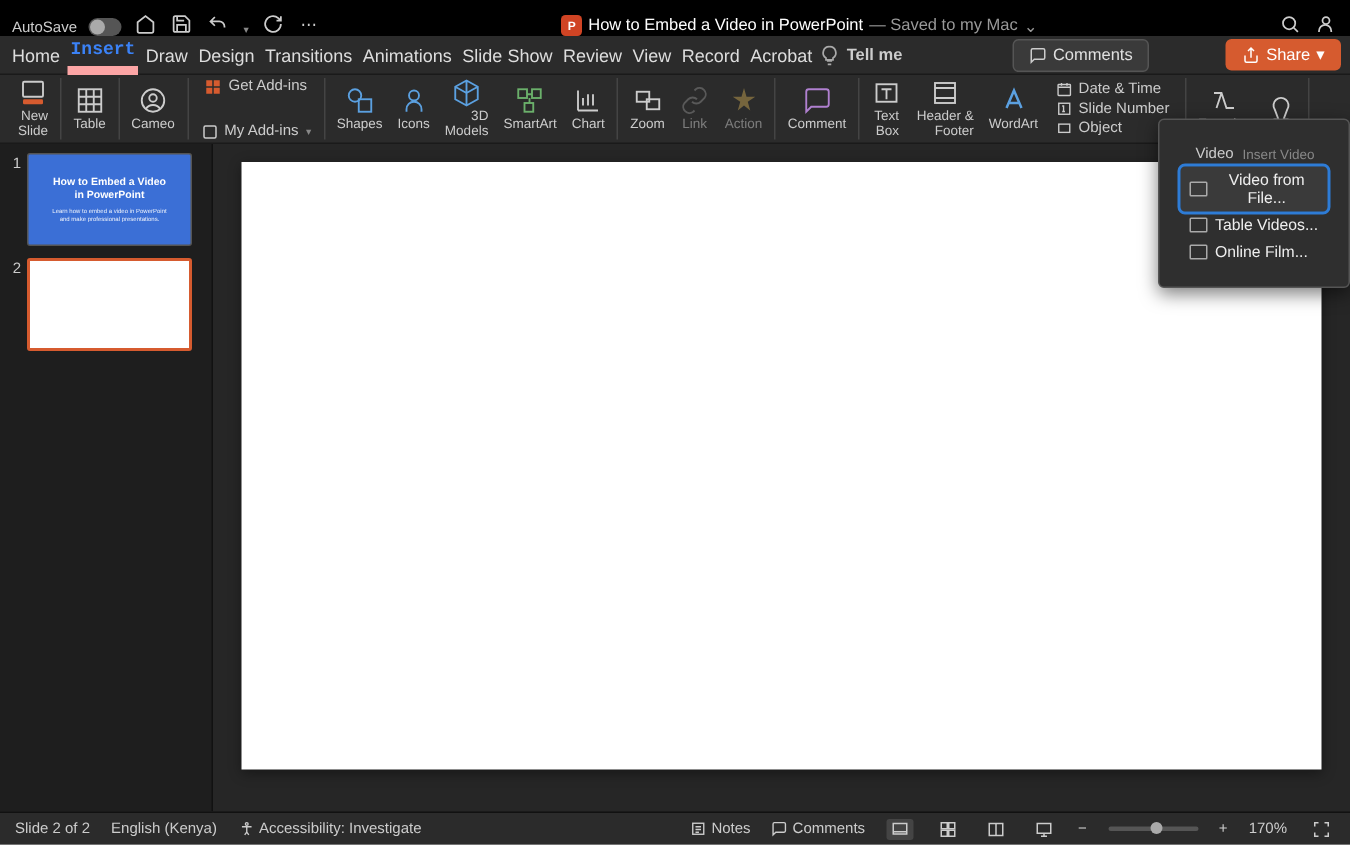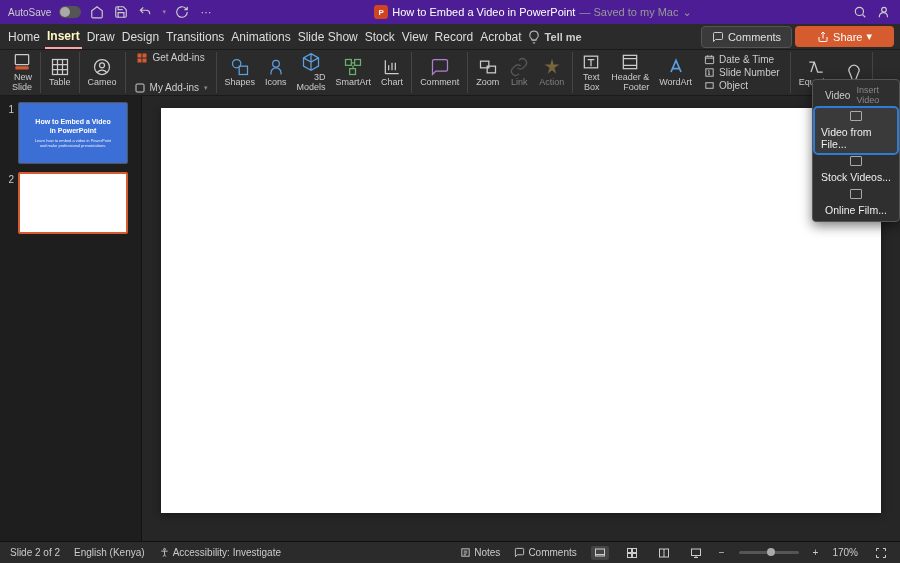--- a/index.html
+++ b/index.html
@@ -1,51 +1,51 @@
 <!DOCTYPE html>
 <html><head>
 <meta charset="utf-8">
 <style>
 * { margin: 0; padding: 0; box-sizing: border-box; font-family: -apple-system, "Segoe UI", sans-serif; user-select: none; }
 body { width: 900px; height: 563px; background: #1e1e1e; color: #e0e0e0; overflow: hidden; display: flex; flex-direction: column; font-size: 11px; }
 
 
-.titlebar { height: 24px; background: #4c1d95; display: flex; align-items: center; padding: 0 8px; gap: 8px; }
+.titlebar { height: 24px; background: #000000; display: flex; align-items: flex-end; padding: 0 8px; gap: 8px; }
 .autosave { font-size: 10px; color: #ccc; }
 .toggle { width: 22px; height: 12px; background: #555; border-radius: 6px; position: relative; }
 .toggle::after { content:""; position:absolute; left:1px; top:1px; width:10px; height:10px; background:#aaa; border-radius:50%; }
 .titlebar .tb-icon { width: 16px; height: 16px; display: flex; align-items: center; justify-content: center; color: #ccc; }
 .titlebar .title-center { flex: 1; display: flex; justify-content: center; align-items: center; gap: 4px; font-size: 11px; color: #ccc; }
 .pp-icon { width: 14px; height: 14px; background: #d04424; border-radius: 3px; display: flex; align-items: center; justify-content: center; font-size: 8px; font-weight: bold; color: white; }
 .title-main { color: #fff; font-weight: 500; }
 .title-saved { color: #999; }
 
 
 .ribbon-tabs { height: 26px; background: #2b2b2b; display: flex; align-items: center; padding: 0 6px; gap: 3px; border-bottom: 1px solid #1a1a1a; }
 .ribbon-tab { font-size: 12px; color: #ddd; padding: 4px 2px; cursor: pointer; }
-.ribbon-tab.active { color: #fef9c3; border-bottom: 2px solid #fca5a5; font-weight: 600; }
+.ribbon-tab.active { color: #3b82f6; border-bottom: 8px solid #fca5a5; font-weight: 600; font-family: Liberation Mono, monospace; }
 .ribbon-tabs .spacer { flex: 1; }
 .tell-me { color: #ccc; display: flex; align-items: center; gap: 4px; font-weight: bold; }
 .comments-btn { background: #3a3a3a; padding: 4px 10px; border-radius: 4px; display: flex; align-items: center; gap: 4px; font-size: 11px; border: 1px solid #555; }
-.share-btn { background: #d65b2f; color: white; padding: 4px 22px; border-radius: 4px; display: flex; align-items: center; gap: 4px; font-size: 11px; }
+.share-btn { background: #d65b2f; color: white; padding: 4px 11px; border-radius: 4px; display: flex; align-items: center; gap: 4px; font-size: 11px; margin-left: 48px; }
 
 
 .ribbon { height: 46px; background: #2b2b2b; display: flex; align-items: center; padding: 2px 4px; border-bottom: 1px solid #1a1a1a; position: relative; }
 .rgroup { display: flex; flex-direction: row; align-items: center; height: 100%; padding: 0 4px; border-right: 1px solid #444; gap: 2px; }
 .rgroup:last-child { border-right: none; }
 .rbtn { display: flex; flex-direction: column; align-items: center; justify-content: center; padding: 2px 4px; height: 100%; gap: 1px; cursor: pointer; border-radius: 3px; }
 .rbtn .ico { width: 20px; height: 20px; display: flex; align-items: center; justify-content: center; }
 .rbtn .lbl { font-size: 9px; color: #ccc; text-align: right; line-height: 1.1; }
 .rbtn-sm { display: flex; align-items: center; gap: 4px; padding: 1px 4px; font-size: 10px; color: #ccc; cursor: pointer; }
 .dd { font-size: 7px; color: #888; margin-left: 1px; }
 
 
-.vid-dropdown { position: absolute; right: 0; top: 29px; background: #2f2f2f; border: 1px solid #555; border-radius: 4px; width: 88px; z-index: 100; padding: 2px; box-shadow: 0 4px 12px rgba(0,0,0,0.5); }
+.vid-dropdown { position: absolute; right: 0; top: 29px; background: #2f2f2f; border: 1px solid #555; border-radius: 4px; width: 128px; z-index: 100; padding: 14px; box-shadow: 0 4px 12px rgba(0,0,0,0.5); text-align: center; }
 .vid-hdr { font-size: 10px; color: #ccc; padding: 3px 6px; display: flex; align-items: center; gap: 4px; }
-.vid-item { font-size: 10.5px; color: #eee; padding: 3px 6px; display: flex; align-items: center; gap: 5px; cursor: pointer; border-radius: 3px; flex-direction: column; }
+.vid-item { font-size: 10.5px; color: #eee; padding: 3px 6px; display: flex; align-items: center; gap: 5px; cursor: pointer; border-radius: 3px; }
 .vid-item.sel { outline: 2px solid #2e7cd6; background: #3a3a3a; }
 .vid-item .mi { width: 12px; height: 10px; border: 1px solid #aaa; border-radius: 1px; flex-shrink: 0; }
 
 
 .main { flex: 1; display: flex; background: #1e1e1e; overflow: hidden; }
 .thumbs { width: 142px; background: #1e1e1e; border-right: 1px solid #111; padding: 6px 4px; display: flex; flex-direction: column; gap: 8px; }
 .thumb-row { display: flex; gap: 4px; }
 .thumb-num { width: 10px; font-size: 10px; color: #ccc; text-align: right; padding-top: 2px; }
 .thumb { width: 110px; height: 62px; border-radius: 2px; cursor: pointer; }
 .thumb.t1 { background: #3b6fd6; border: 1px solid #555; display: flex; flex-direction: column; align-items: center; justify-content: center; color: white; padding: 4px; }
@@ -119,21 +119,21 @@
 </div>
 
 <div class="ribbon-tabs">
   <div class="ribbon-tab">Home</div>
   <div class="ribbon-tab active">Insert</div>
   <div class="ribbon-tab">Draw</div>
   <div class="ribbon-tab">Design</div>
   <div class="ribbon-tab">Transitions</div>
   <div class="ribbon-tab">Animations</div>
   <div class="ribbon-tab">Slide Show</div>
-  <div class="ribbon-tab">Stock</div>
+  <div class="ribbon-tab">Review</div>
   <div class="ribbon-tab">View</div>
   <div class="ribbon-tab">Record</div>
   <div class="ribbon-tab">Acrobat</div>
   <div class="tell-me">
     <svg width="14" height="14" viewBox="0 0 24 24" fill="none" stroke="#aaa" stroke-width="2">
         <path d="M9 18h6M10 22h4M12 2a7 7 0 00-4 12.9V17h8v-2.1A7 7 0 0012 2z"></path>
       </svg>
     <span>Tell me</span>
   </div>
   <div class="spacer"></div>
@@ -250,52 +250,52 @@
           <svg width="20" height="20" viewBox="0 0 24 24" fill="none" stroke="#ccc" stroke-width="1.5">
             <path d="M4 20V4M4 20h16M8 16v-6M12 16V7M16 16v-9"></path>
           </svg>
         </div>
         <div class="lbl">Chart</div>
       </div>
   </div>
   <div class="rgroup">
     <div class="rbtn">
         <div class="ico">
+          <svg width="20" height="20" viewBox="0 0 24 24" fill="none" stroke="#ccc" stroke-width="1.5">
+            <rect x="3" y="5" width="10" height="8"></rect>
+            <rect x="11" y="11" width="10" height="8"></rect>
+          </svg>
+        </div>
+        <div class="lbl">Zoom</div>
+      </div>
+    <div class="rbtn" style="opacity:0.5">
+        <div class="ico">
+          <svg width="20" height="20" viewBox="0 0 24 24" fill="none" stroke="#888" stroke-width="1.5">
+            <path d="M10 13a5 5 0 007 0l3-3a5 5 0 00-7-7l-1 1M14 11a5 5 0 00-7 0l-3 3a5 5 0 007 7l1-1"></path>
+          </svg>
+        </div>
+        <div class="lbl">Link</div>
+      </div>
+    <div class="rbtn" style="opacity:0.5">
+        <div class="ico">
+          <svg width="20" height="20" viewBox="0 0 24 24" fill="#c0a050" stroke="none">
+            <path d="M12 2l2 7h7l-6 4 2 7-5-4-5 4 2-7-6-4h7z"></path>
+          </svg>
+        </div>
+        <div class="lbl">Action</div>
+      </div>
+  </div>
+  <div class="rgroup">
+    <div class="rbtn">
+        <div class="ico">
           <svg width="20" height="20" viewBox="0 0 24 24" fill="none" stroke="#b080d0" stroke-width="1.5">
             <path d="M21 15a2 2 0 01-2 2H7l-4 4V5a2 2 0 012-2h14a2 2 0 012 2z"></path>
           </svg>
         </div>
         <div class="lbl">Comment</div>
-      </div>
-  </div>
-  <div class="rgroup">
-    <div class="rbtn">
-        <div class="ico">
-          <svg width="20" height="20" viewBox="0 0 24 24" fill="none" stroke="#ccc" stroke-width="1.5">
-            <rect x="3" y="5" width="10" height="8"></rect>
-            <rect x="11" y="11" width="10" height="8"></rect>
-          </svg>
-        </div>
-        <div class="lbl">Zoom</div>
-      </div>
-    <div class="rbtn" style="opacity:0.5">
-        <div class="ico">
-          <svg width="20" height="20" viewBox="0 0 24 24" fill="none" stroke="#888" stroke-width="1.5">
-            <path d="M10 13a5 5 0 007 0l3-3a5 5 0 00-7-7l-1 1M14 11a5 5 0 00-7 0l-3 3a5 5 0 007 7l1-1"></path>
-          </svg>
-        </div>
-        <div class="lbl">Link</div>
-      </div>
-    <div class="rbtn" style="opacity:0.5">
-        <div class="ico">
-          <svg width="20" height="20" viewBox="0 0 24 24" fill="#c0a050" stroke="none">
-            <path d="M12 2l2 7h7l-6 4 2 7-5-4-5 4 2-7-6-4h7z"></path>
-          </svg>
-        </div>
-        <div class="lbl">Action</div>
       </div>
   </div>
   <div class="rgroup">
     <div class="rbtn">
         <div class="ico">
           <svg width="20" height="20" viewBox="0 0 24 24" fill="none" stroke="#ccc" stroke-width="1.5">
             <rect x="4" y="5" width="16" height="14"></rect>
             <path d="M8 9h8M12 9v8"></path>
           </svg>
         </div>
@@ -366,21 +366,21 @@
       <div class="mi"></div>
       <span>Video</span>
       <span style="margin-left:2px;color:#888;font-size:9px">Insert Video</span>
     </div>
     <div class="vid-item sel">
       <div class="mi"></div>
       <span>Video from File...</span>
     </div>
     <div class="vid-item">
       <div class="mi"></div>
-      <span>Stock Videos...</span>
+      <span>Table Videos...</span>
     </div>
     <div class="vid-item">
       <div class="mi"></div>
       <span>Online Film...</span>
     </div>
   </div>
 </div>
 
 <div class="main">
   <div class="thumbs">

